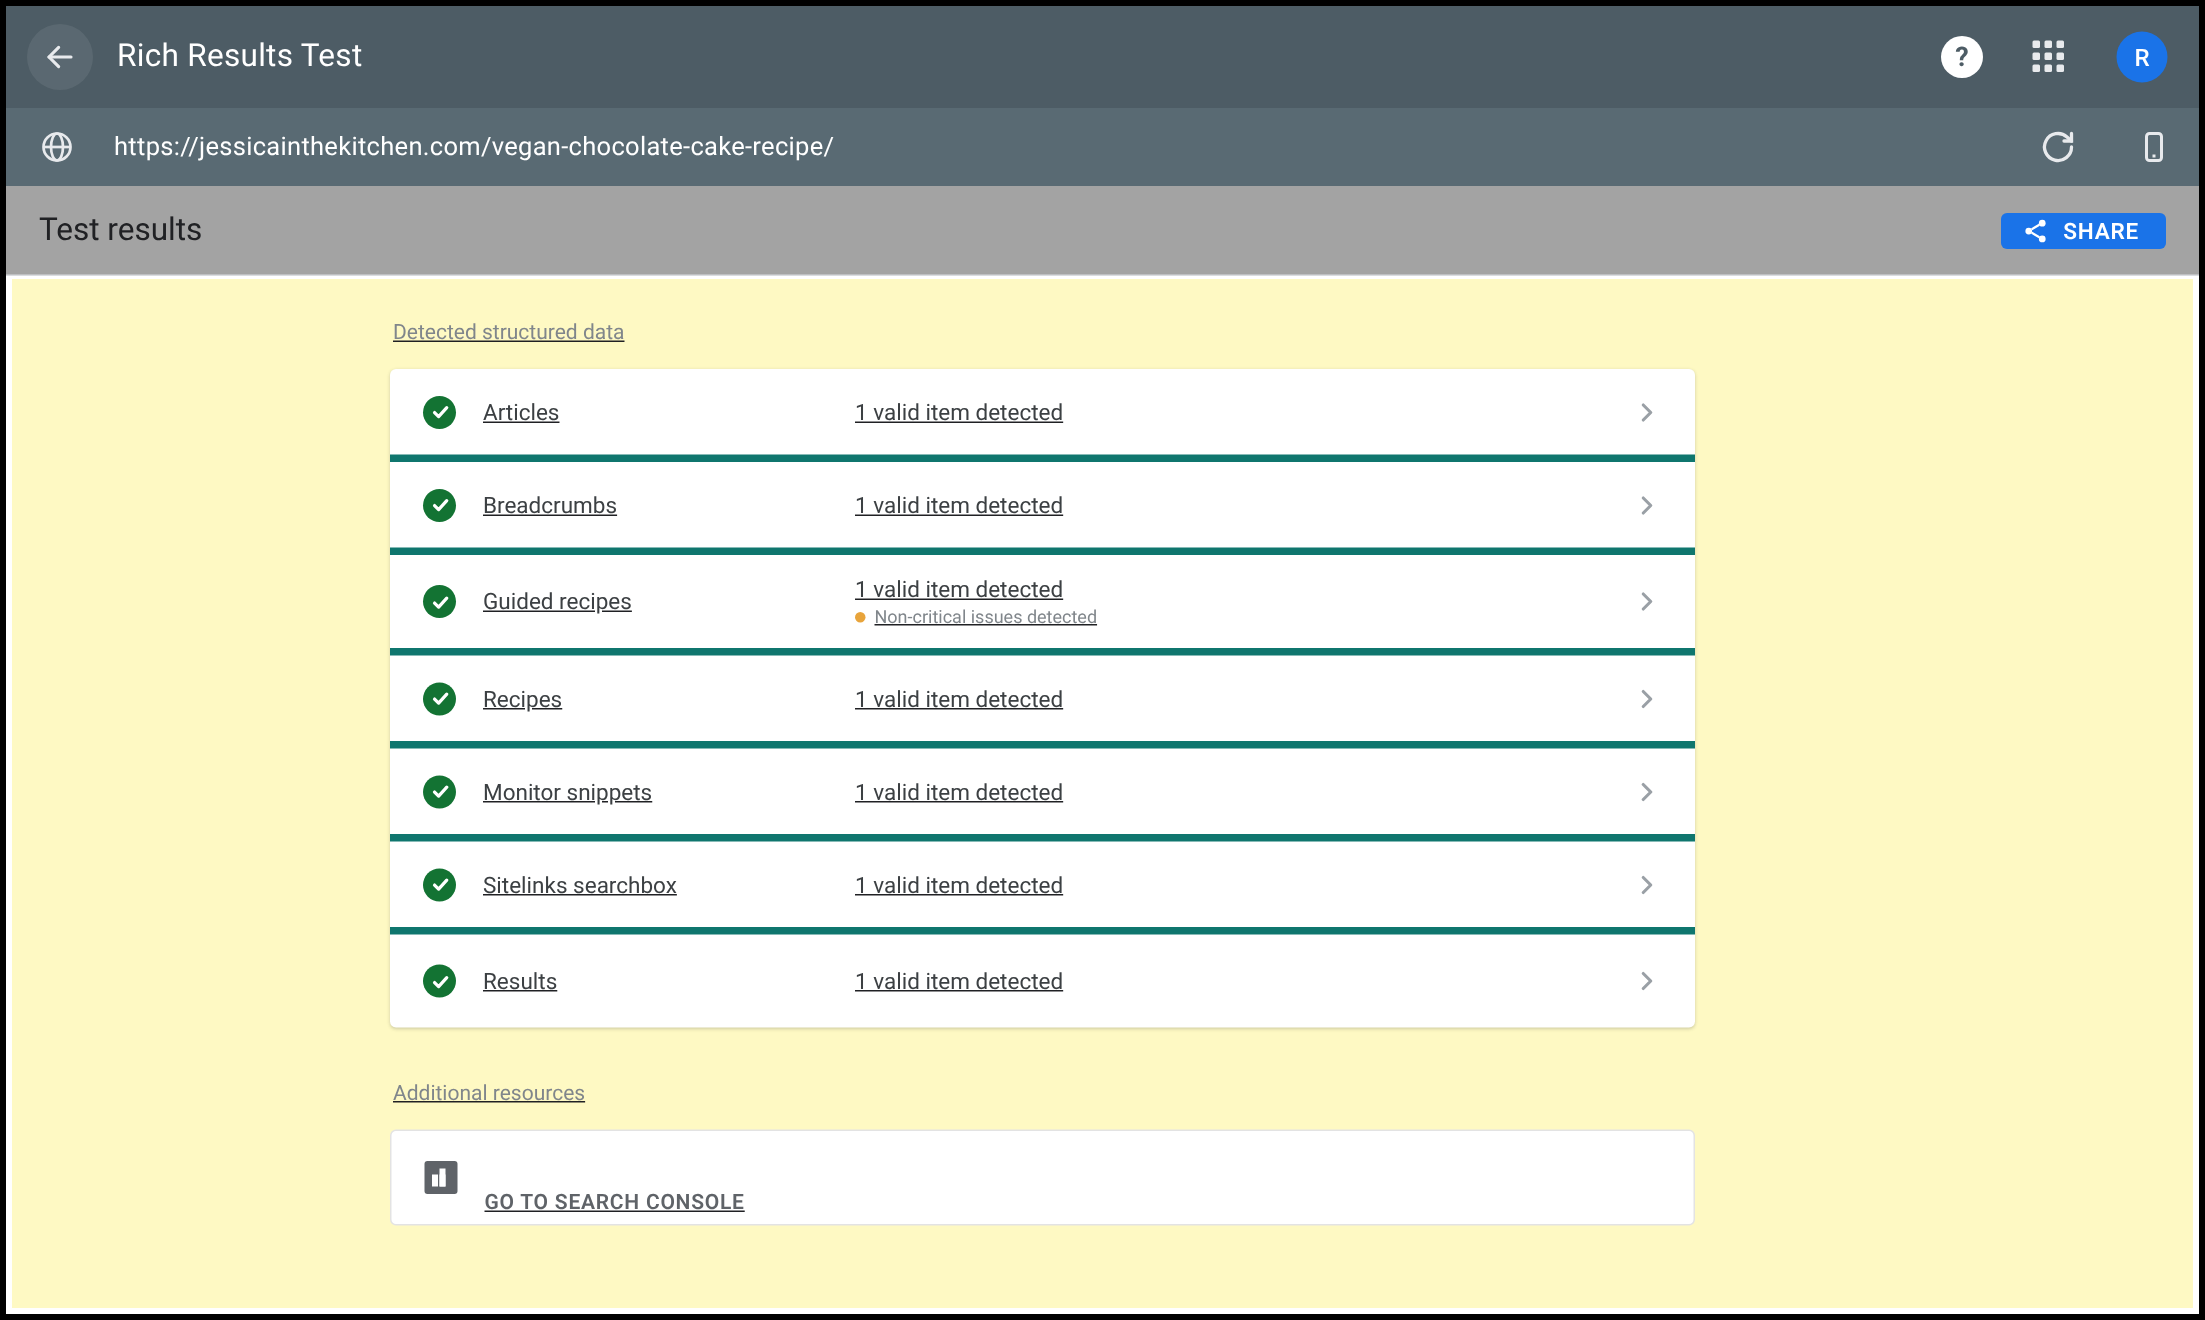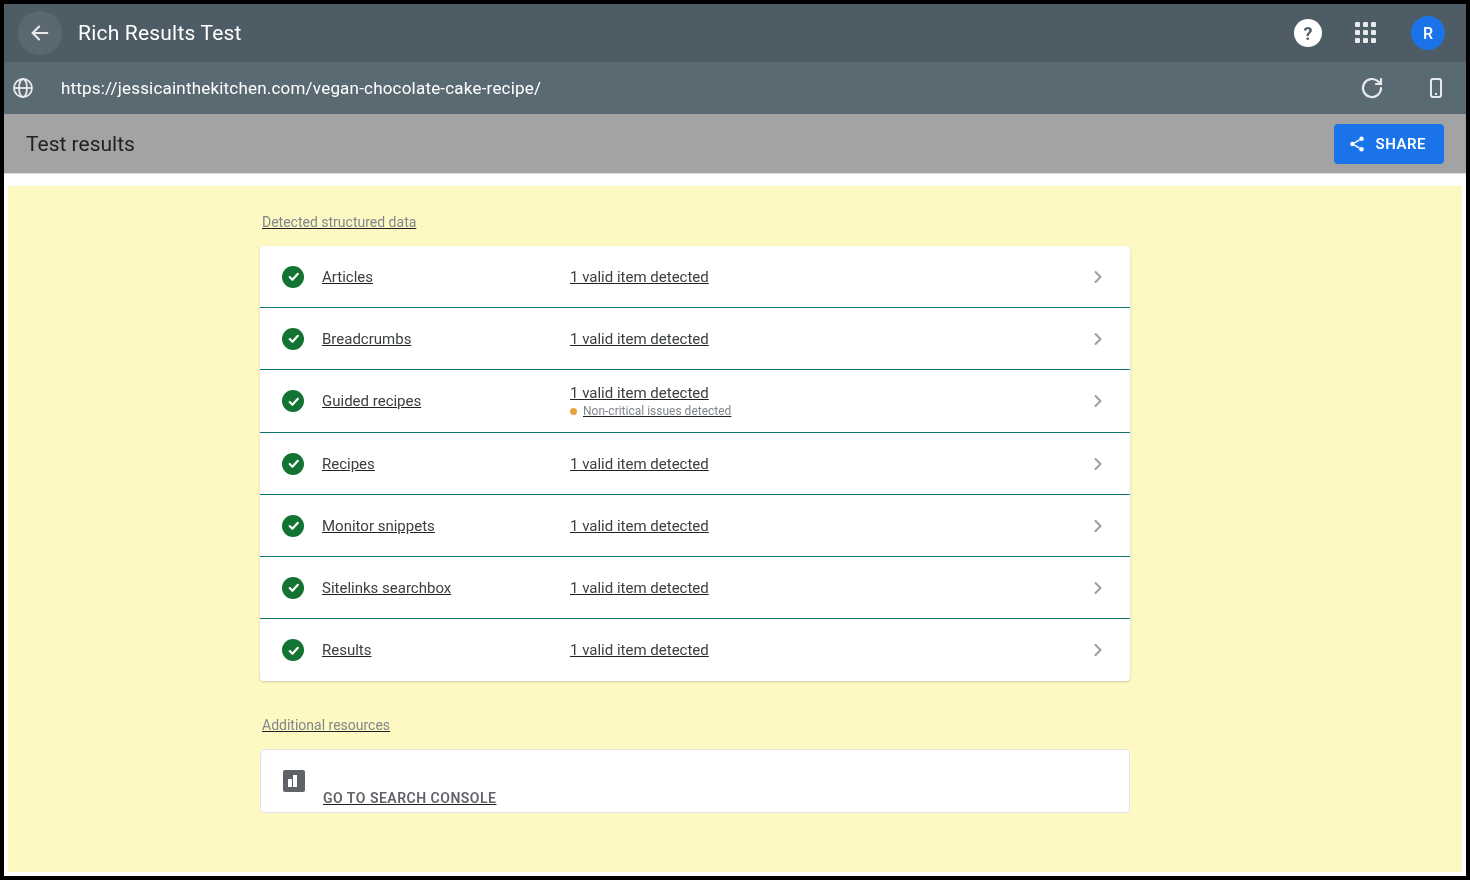--- a/index.html
+++ b/index.html
@@ -13,21 +13,21 @@
     overflow: hidden;
     position: relative;
     border: 4px solid #000;
   }
   
   .topbar {
     background: #4d5c65;
     color: #fff;
   }
   .topbar-row1 {
-    height: 58px;
+    height: 68px;
     display: flex;
     align-items: center;
     padding: 0 18px 0 14px;
     gap: 12px;
   }
   .back-btn {
     width: 44px; height: 44px;
     border-radius: 50%;
     background: rgba(255,255,255,0.08);
     display: flex; align-items: center; justify-content: center;
@@ -73,21 +73,21 @@
     grid-template-rows: repeat(3, 5px);
     gap: 3px;
   }
   .apps-grid span { background: #e8eaed; border-radius: 1px; display:block; }
 
   .topbar-row2 {
     background: #596a73;
     height: 52px;
     display: flex;
     align-items: center;
-    padding: 0 18px 0 7px;
+    padding: 0 18px 0 22px;
     gap: 26px;
   }
   .globe-icon { width: 24px; height: 24px; flex:0 0 auto; }
   .url-text {
     flex: 1;
     font-size: 17px;
     font-weight: 400;
     letter-spacing: .2px;
     color: #fff;
   }
@@ -107,21 +107,21 @@
   }
   .subheader-title {
     font-size: 21px;
     color: #202124;
     font-weight: 400;
   }
   .share-btn {
     margin-left: auto;
     background: #1a73e8;
     color: #fff;
-    height: 40px;
+    height: 24px;
     padding: 0 18px 0 14px;
     border-radius: 4px;
     display: flex; align-items: center; gap: 10px;
     font-size: 15px;
     font-weight: 600;
     letter-spacing: .5px;
     cursor: pointer;
   }
 
   
@@ -149,21 +149,21 @@
     background: #fff;
     border-radius: 4px;
     box-shadow: 0 1px 2px rgba(60,64,67,.15), 0 1px 3px rgba(60,64,67,.1);
     margin-bottom: 36px;
   }
   .row {
     display: flex;
     align-items: center;
     min-height: 62px;
     padding: 14px 22px 14px 22px;
-    border-bottom: 1px solid #0f766e;
+    border-bottom: 5px solid #0f766e;
     cursor: pointer;
   }
   .row:last-child { border-bottom: none; }
   .row .check {
     width: 22px; height: 22px;
     border-radius: 50%;
     background: #137333;
     flex: 0 0 22px;
     display:flex; align-items:center; justify-content:center;
     margin-right: 18px;

